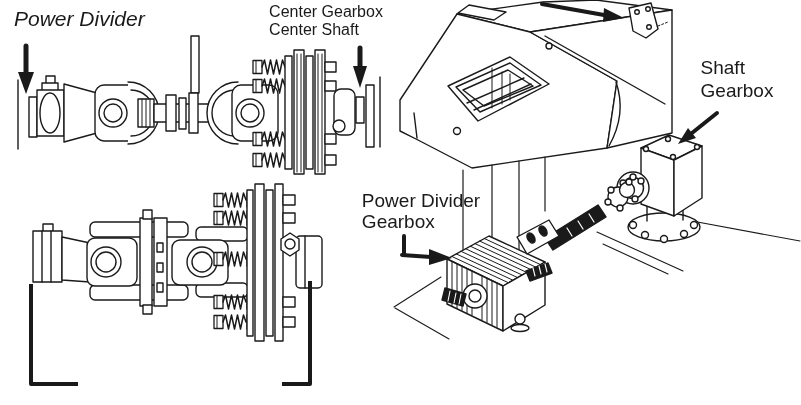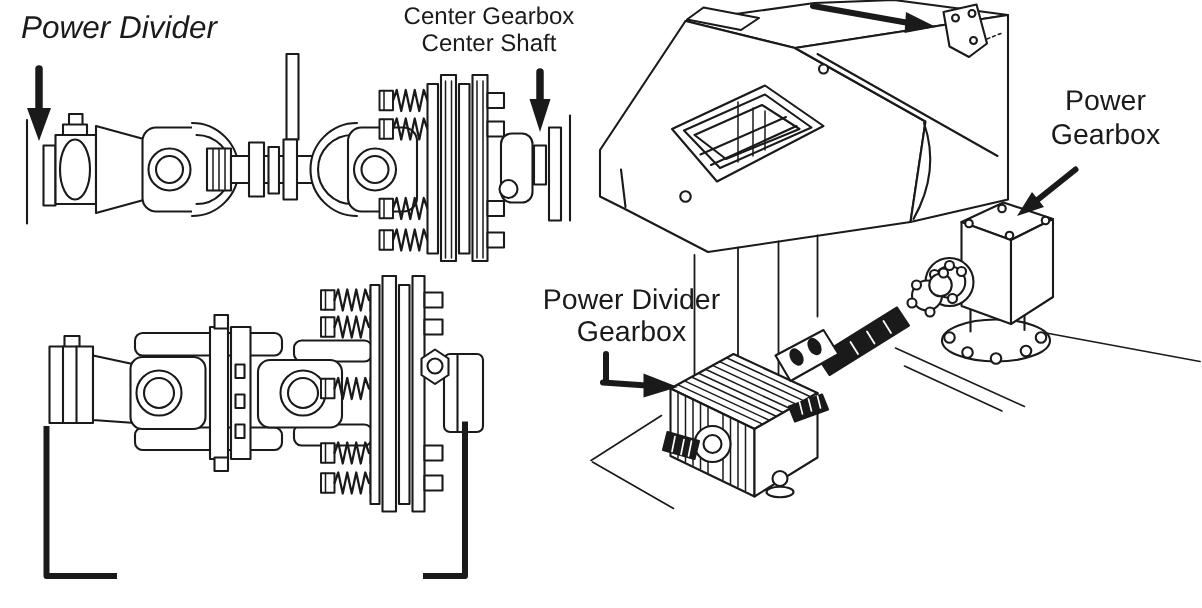--- a/index.html
+++ b/index.html
@@ -1,19 +1,19 @@
 <!DOCTYPE html>
 <html><head>
 <meta charset="utf-8">
 <style>
   html,body{margin:0;padding:0;background:#fff;}
   .canvas{position:relative;width:801px;height:405px;background:#ffffff;overflow:hidden;
           font-family:"Liberation Sans",sans-serif;color:#1a1a1a;}
   svg{position:absolute;left:0;top:0;}
-  .lbl{position:absolute;color:#1a1a1a;white-space:nowrap;text-align:center;line-height:1.12;}
+  .lbl{position:absolute;color:#1a1a1a;white-space:nowrap;line-height:1.12;}
   .ctr{transform:translateX(-50%);}
   .it{font-style:italic;}
   .pd{left:14px;top:7px;font-size:21px;}
   .cgis{left:326px;top:3px;font-size:16px;}
   .cg{left:737px;top:56px;font-size:19px;line-height:1.22;}
   .pdg{left:421px;top:190px;font-size:19px;}
   .vm{left:178px;top:364px;font-size:20px;}
 </style>
 </head>
 <body>
@@ -304,21 +304,21 @@
 </svg>
 
   <div class="lbl it pd">Power Divider</div>
 
   <div class="lbl ctr cgis">
     <div>Center Gearbox</div>
     <div>Center Shaft</div>
   </div>
 
   <div class="lbl ctr cg">
-    <div>Power</div>
+    <div>Shaft</div>
     <div>Gearbox</div>
   </div>
 
   <div class="lbl ctr pdg">
     <div>Power Divider</div>
     <div>Gearbox</div>
   </div>
 
 </div>
 

